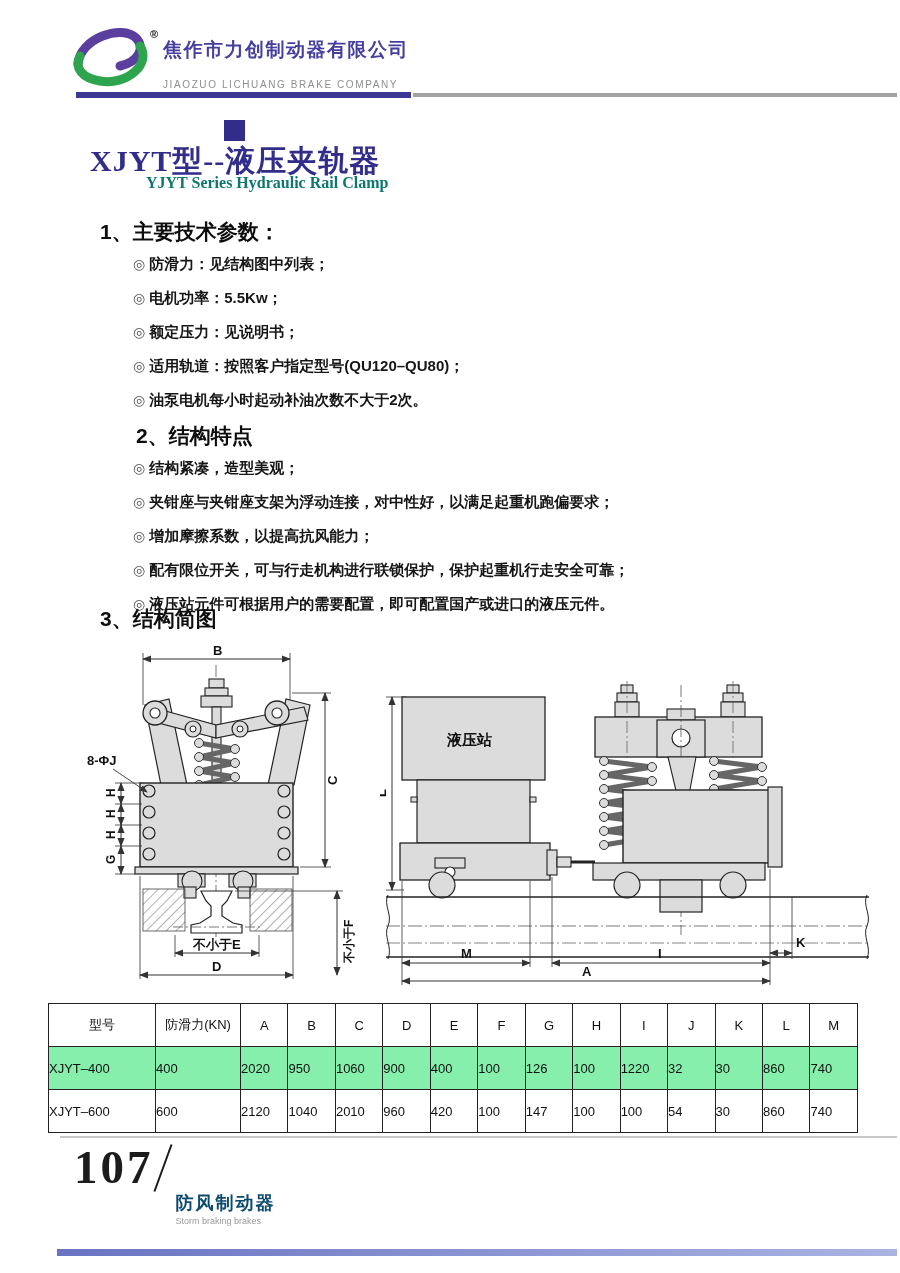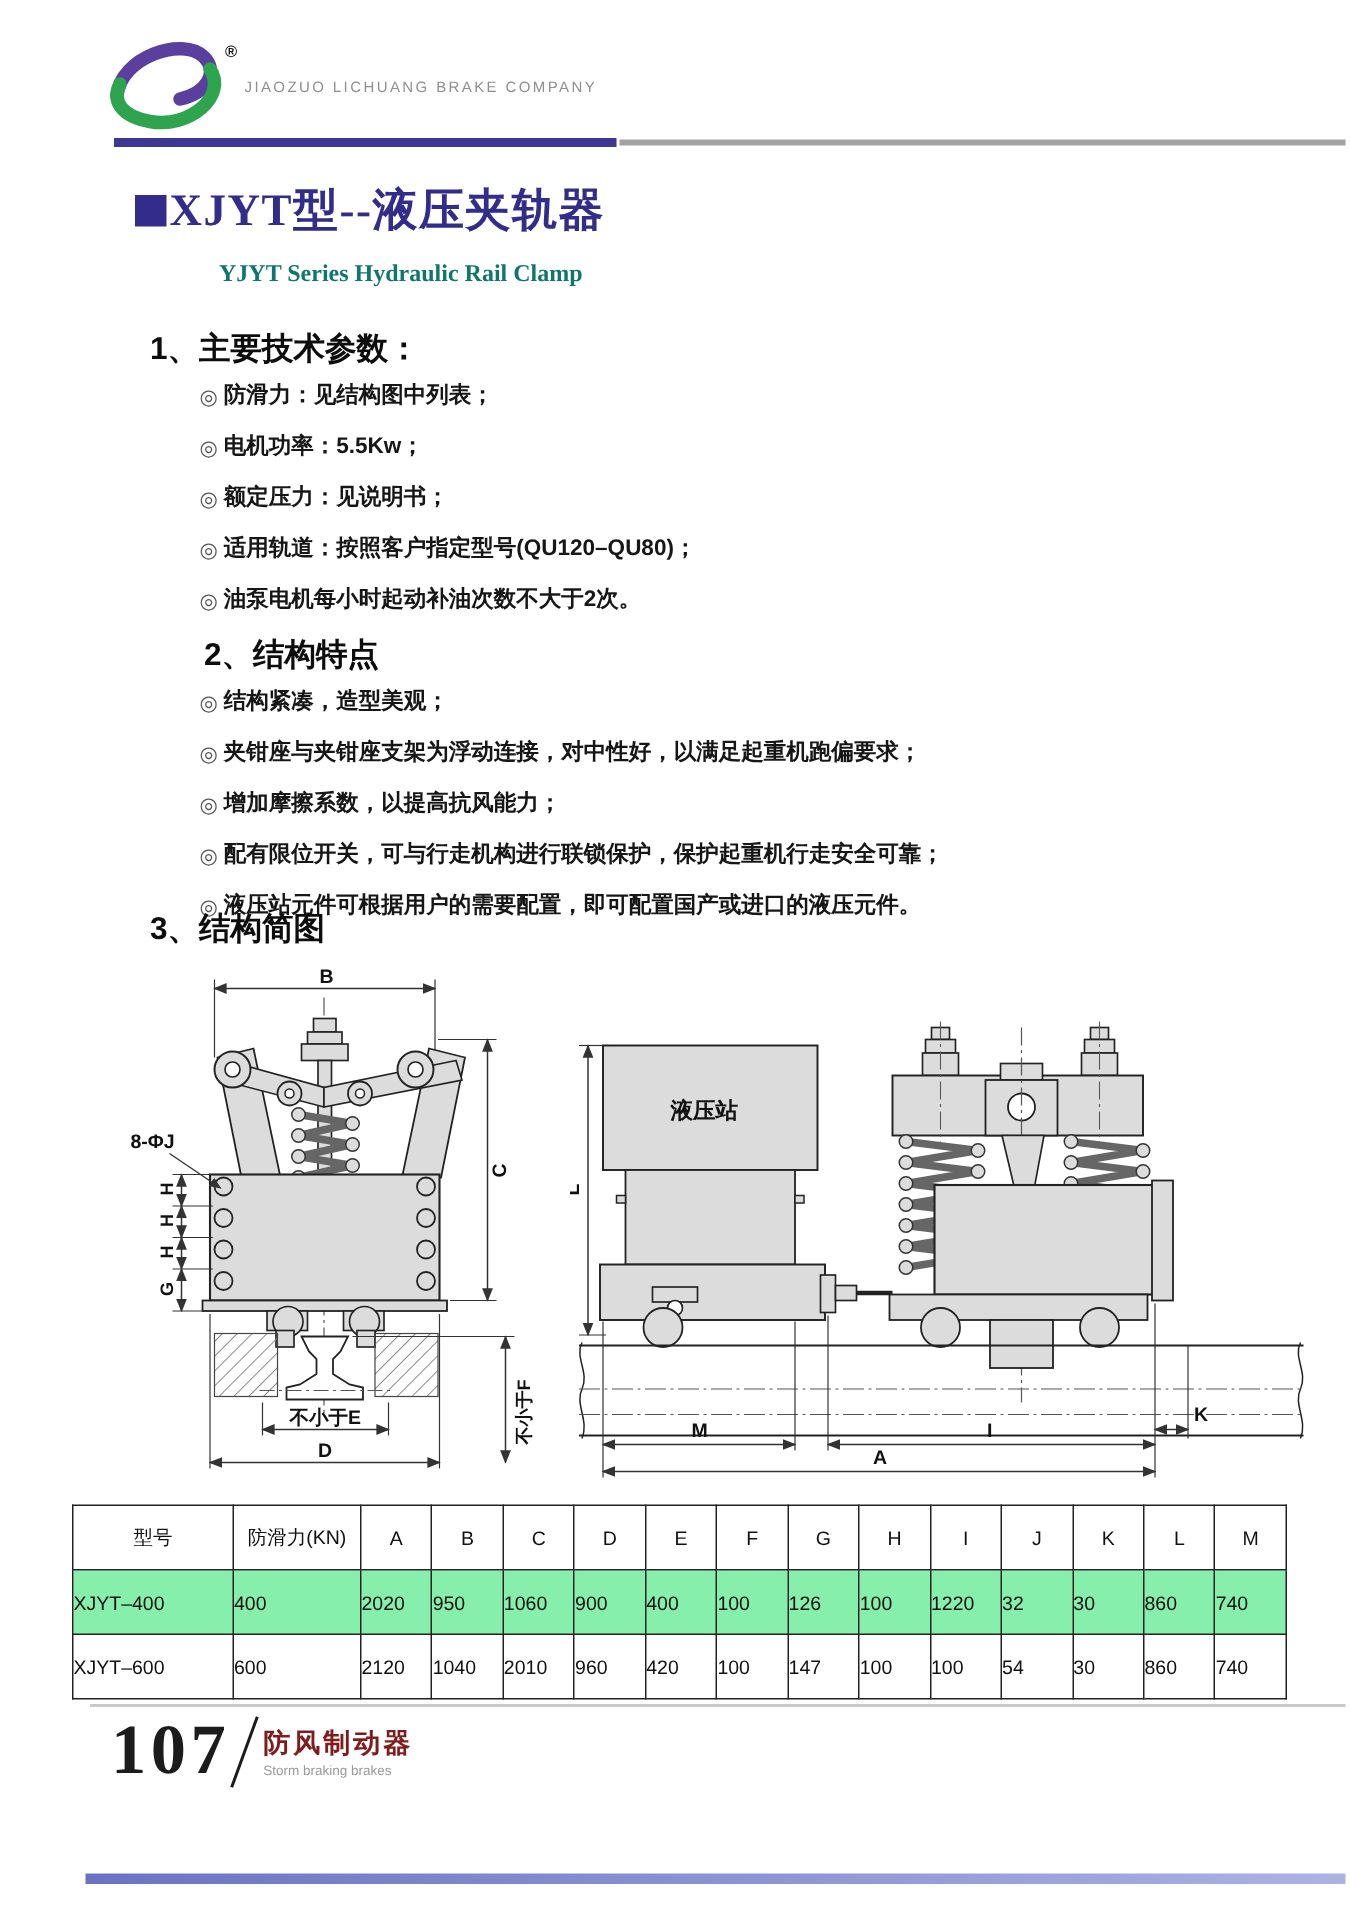--- a/index.html
+++ b/index.html
@@ -9,21 +9,21 @@
   
   .logo{position:absolute;left:64px;top:24px;width:100px;height:66px;}
   .company{position:absolute;left:163px;top:37px;}
   .company-cn{font-size:19px;font-weight:bold;color:#453e9e;letter-spacing:1.5px;}
   .company-en{font-size:10px;color:#8f8f8f;letter-spacing:1.6px;margin-top:16px;}
   .header-rule{position:absolute;top:92px;left:76px;width:821px;height:6px;}
   .rule-indigo{position:absolute;left:0;top:0;width:335px;height:6px;background:#3d3894;}
   .rule-gray{position:absolute;left:337px;top:1px;width:484px;height:4px;background:#a2a2a2;}
 
   
-  .title-row{position:absolute;left:90px;top:120px;display:flex;align-items:center;}
+  .title-row{position:absolute;left:90px;top:120px;display:flex;align-items:center;flex-direction:column;}
   .title-square{width:21px;height:21px;background:#322d8a;margin-right:2px;}
   .title-cn{font-family:"Liberation Serif","DejaVu Serif",serif;font-size:30px;font-weight:bold;
             color:#322d8a;letter-spacing:1px;margin:0;}
   .title-en{position:absolute;left:130px;top:158px;font-family:"Liberation Serif","DejaVu Serif",serif;
             font-size:16px;font-weight:bold;color:#0f766e;margin:16px;}
 
   
   .sec-h{position:absolute;left:100px;font-size:21px;font-weight:bold;color:#0d0d0d;}
   .sec-list{position:absolute;left:133px;margin:0;padding:0;list-style:none;}
   .sec-list li{display:flex;align-items:flex-start;margin-bottom:14px;font-size:15px;
@@ -43,38 +43,39 @@
   .spec-table col.c-force{width:85px;}
   .spec-table tr.shade td{background:#86efac;}
 
   
   .footer-line{position:absolute;left:60px;top:1136px;width:837px;height:2px;background:#c9c9c9;}
   .footer{position:absolute;left:74px;top:1141px;display:flex;align-items:flex-start;justify-content:space-between;}
   .page-num{font-family:"Liberation Serif","DejaVu Serif",serif;font-size:47px;font-weight:bold;
             color:#1c1c1c;letter-spacing:3px;line-height:52px;}
   .footer-slash{width:2px;height:50px;background:#1c1c1c;transform:rotate(20deg);margin:2px 12px 0 8px;}
   .footer-labels{margin-top:9px;}
-  .footer-cn{font-size:18px;font-weight:bold;color:#7f1d1d;letter-spacing:2px;}
+  .footer-cn{font-size:18px;font-weight:bold;color:#0c4a6e;letter-spacing:2px;margin-top:41px;}
   .footer-en{font-size:9px;color:#9a9a9a;margin-top:1px;}
   .bottom-bar{position:absolute;left:57px;top:1249px;width:840px;height:7px;
               background:linear-gradient(90deg,#6a73c2,#aab3e2);}
 </style>
 </head>
 <body>
 
 <div class="page">
 
   <div class="logo">
     <svg width="100" height="66" viewBox="0 0 100 66">
       <path d="M14 40 C16 14, 58 0, 72 14 C82 24, 74 38, 56 42" fill="none" stroke="#5b3f9e" stroke-width="9" stroke-linecap="round"></path>
       <path d="M76 22 C88 40, 62 62, 36 57 C18 54, 10 44, 16 32" fill="none" stroke="#2ea44f" stroke-width="9" stroke-linecap="round"></path>
       <text x="86" y="14" font-size="11" font-weight="normal" fill="#5b3f9e">®</text>
     </svg>
   </div>
   <div class="company">
+    <div class="company-cn">焦作市力创制动器有限公司</div>
     <div class="company-en">JIAOZUO LICHUANG BRAKE COMPANY</div>
   </div>
   <div class="header-rule">
     <span class="rule-indigo"></span>
     <span class="rule-gray"></span>
   </div>
 
   <div class="title-row">
     <span class="title-square"></span>
     <h1 class="title-cn">XJYT型--液压夹轨器</h1>

